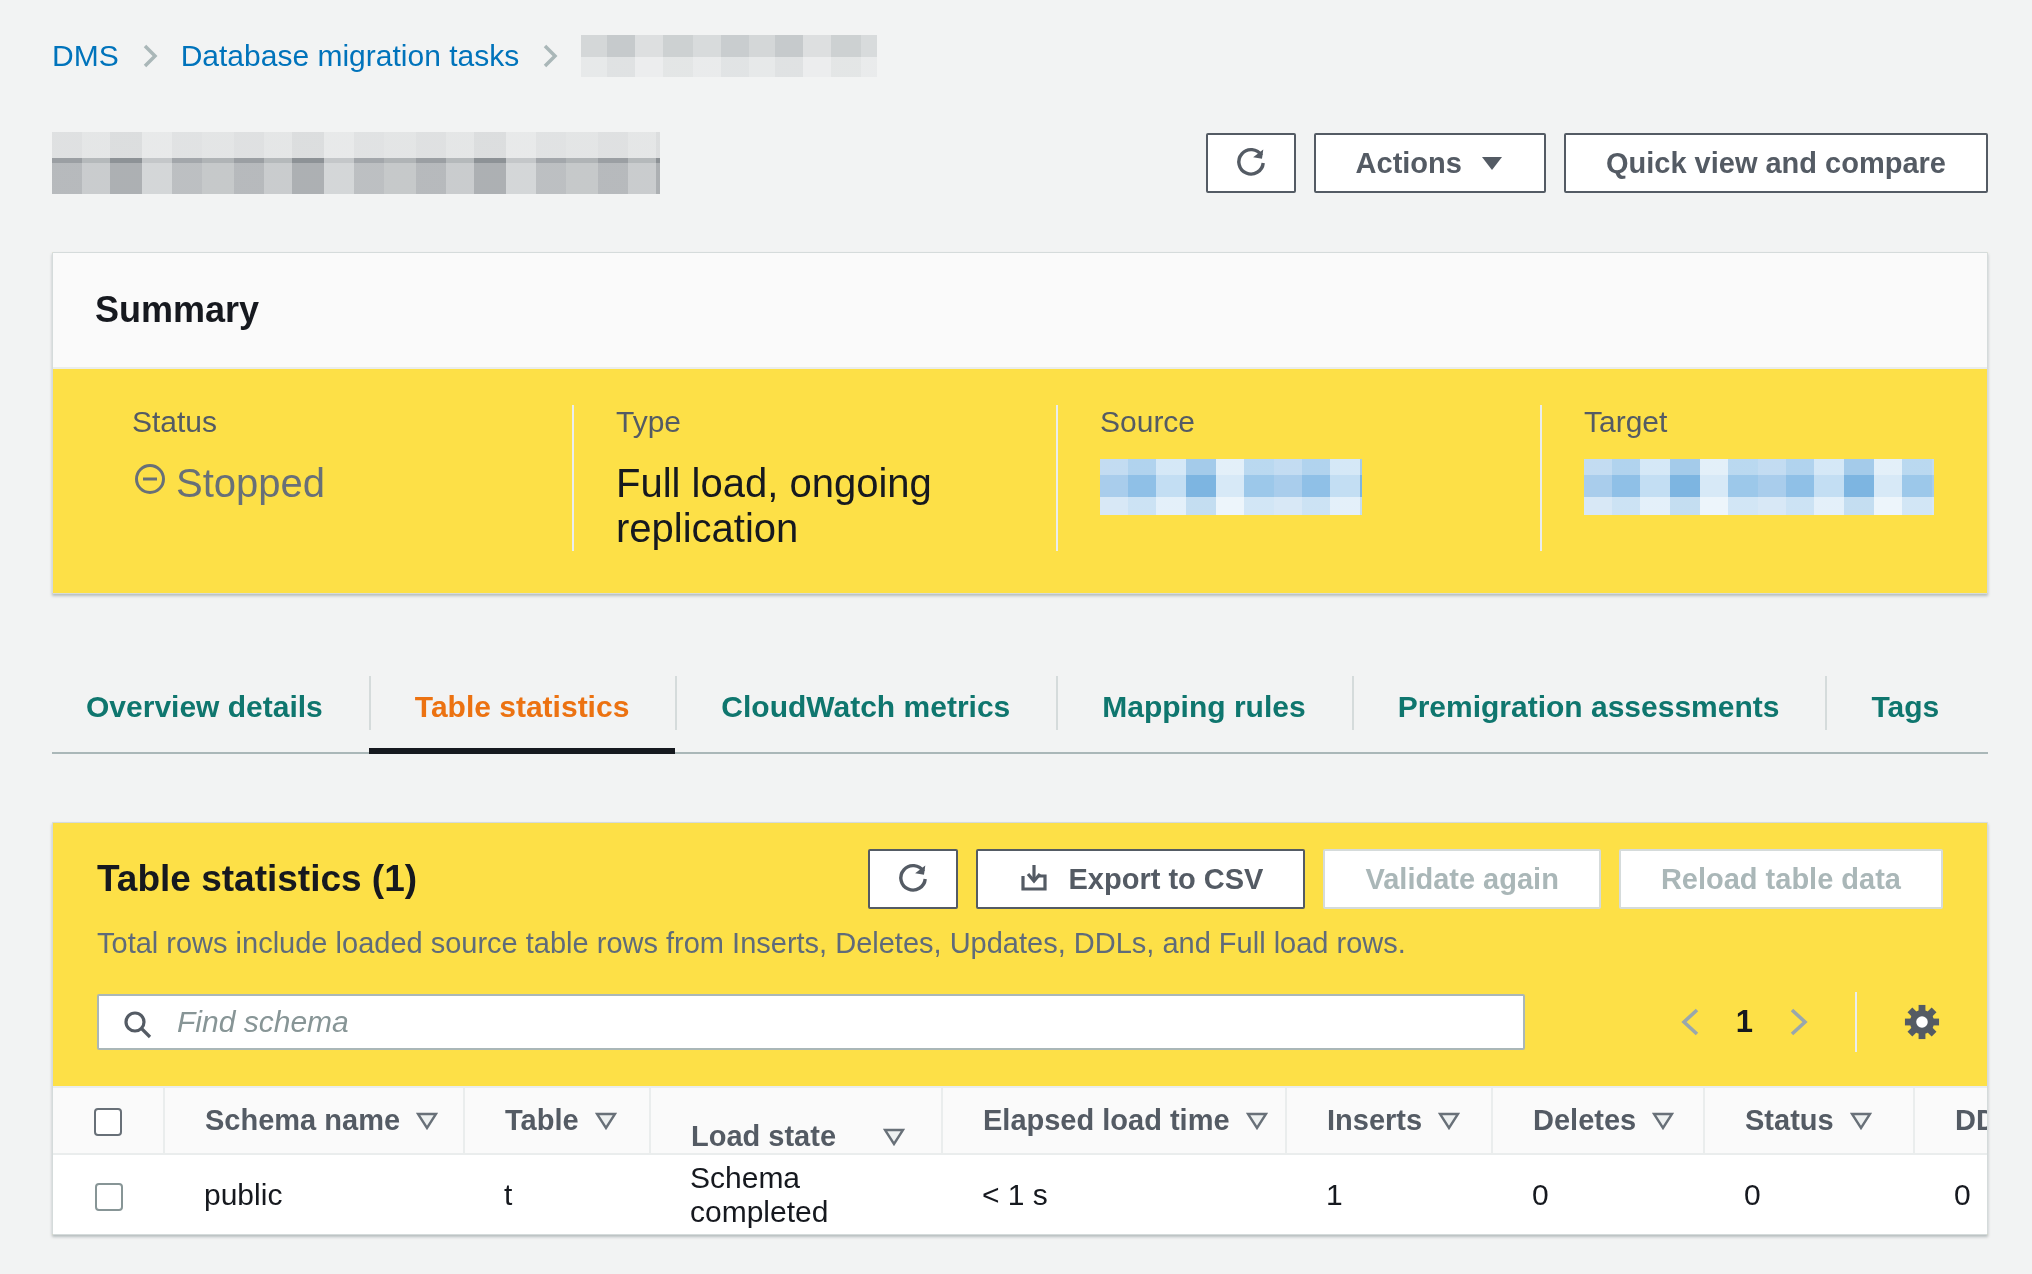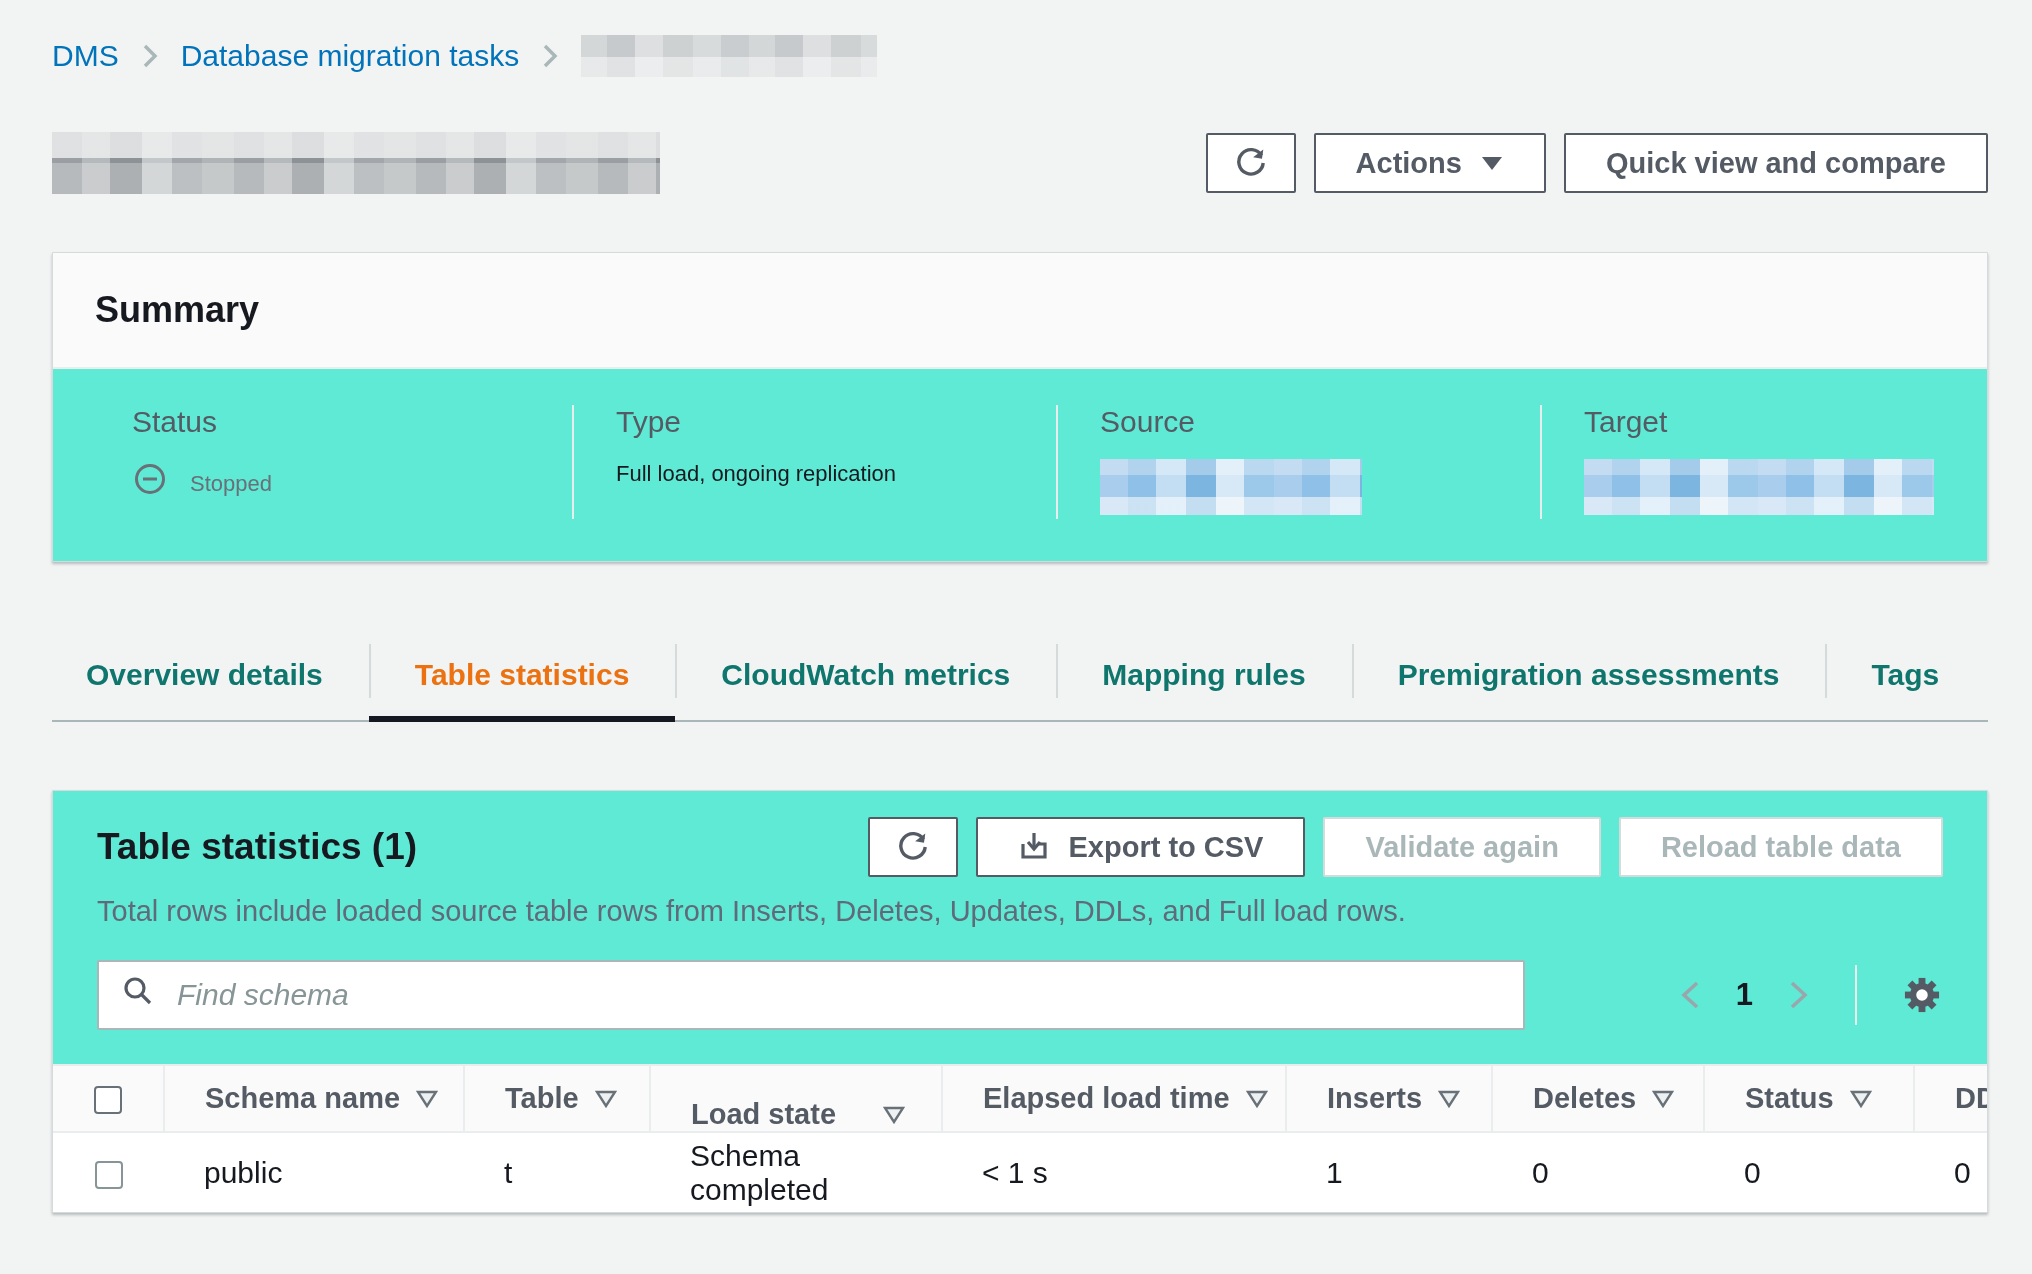--- a/index.html
+++ b/index.html
@@ -45,53 +45,53 @@
     display:inline-flex; align-items:center; justify-content:center; gap:18px;
     height:60px; padding:0 40px;
     background:#fff; border:2px solid #545b64; border-radius:2px;
     color:#545b64; font-size:29px; font-weight:bold; cursor:pointer; white-space:nowrap;
   }
   .btn.icon-only { padding:0 26px; }
   .btn.disabled { border-color:#d5dbdb; color:#aab7b8; cursor:default; }
 
   
   .card {
-    background:#5eead4; border:1px solid #d5dbdb; border-radius:1px;
+    background:#fde047; border:1px solid #d5dbdb; border-radius:1px;
     box-shadow:0 2px 3px rgba(0,28,36,.25);
   }
   .summary-card { margin-top:56px; }
   .card-head {
     height:116px; background:#fafafa; border-bottom:2px solid #eaeded;
     display:flex; align-items:center; padding:0 42px;
   }
   .card-head h2 { font-size:36px; font-weight:bold; color:#16191f; }
   .summary-cols { display:flex; padding:36px 0 42px; }
   .sum-field { flex:1; padding:0 30px 0 42px; border-left:2px solid #eaeded;margin-left:37px; }
   .sum-field:first-child { border-left:none; }
   .sum-label { font-size:30px; color:#545b64; }
-  .sum-value { margin-top:22px; font-size:22px; color:#16191f; display:flex; align-items:flex-end; gap:22px; }
+  .sum-value { margin-top:22px; font-size:40px; color:#16191f; display:flex; align-items:flex-start; gap:8px; }
   .sum-value.status { color:#687078; }
   .sum-redact { margin-top:20px; height:56px; }
   .w-src { width:262px; } .w-tgt { width:350px; }
 
   
   .tabs { display:flex; margin-top:68px; border-bottom:2px solid #aab7b8; height:92px; }
   .tab { position:relative; display:flex; align-items:center; padding:0 46px; font-size:30px; font-weight:bold; color:#0f766e; cursor:pointer; }
   .tab:not(:first-child)::before { content:""; position:absolute; left:0; top:14px; width:2px; height:54px; background:#d5dbdb; }
   .tab.active { color:#ec7211; }
   .tab.active::after { content:""; position:absolute; left:0; right:0; bottom:-2px; height:6px; background:#16191f; }
   .tab:first-child { padding-left:34px; }
 
   
   .panel { margin-top:68px; overflow:hidden; }
   .panel-head { display:flex; align-items:center; justify-content:space-between; margin:26px 44px 0; }
   .panel-head h2 { font-size:37px; font-weight:bold; color:#16191f; }
   .panel-desc { margin:18px 44px 0; font-size:29px; color:#5f6b7a; }
   .filter-row { display:flex; align-items:center; margin:32px 44px 0; }
-  .search-wrap { position:relative; width:1428px; height:70px; }
+  .search-wrap { position:relative; width:1428px; height:56px; }
   .search-wrap input {
     width:100%; height:100%; border:2px solid #aab7b8; border-radius:2px;
     padding:0 20px 0 78px; font-size:30px; color:#16191f; background:#fff; outline:none;
     font-family:"Liberation Sans","DejaVu Sans",sans-serif;
   }
   .search-wrap input::placeholder { color:#879596; font-style:italic; }
   .search-icon { position:absolute; left:24px; top:14px; }
   .pager { margin-left:auto; display:flex; align-items:center; gap:34px; }
   .pg-btn { display:inline-flex; align-items:center; cursor:default; }
   .pg-num { font-size:31px; font-weight:bold; color:#16191f; }

